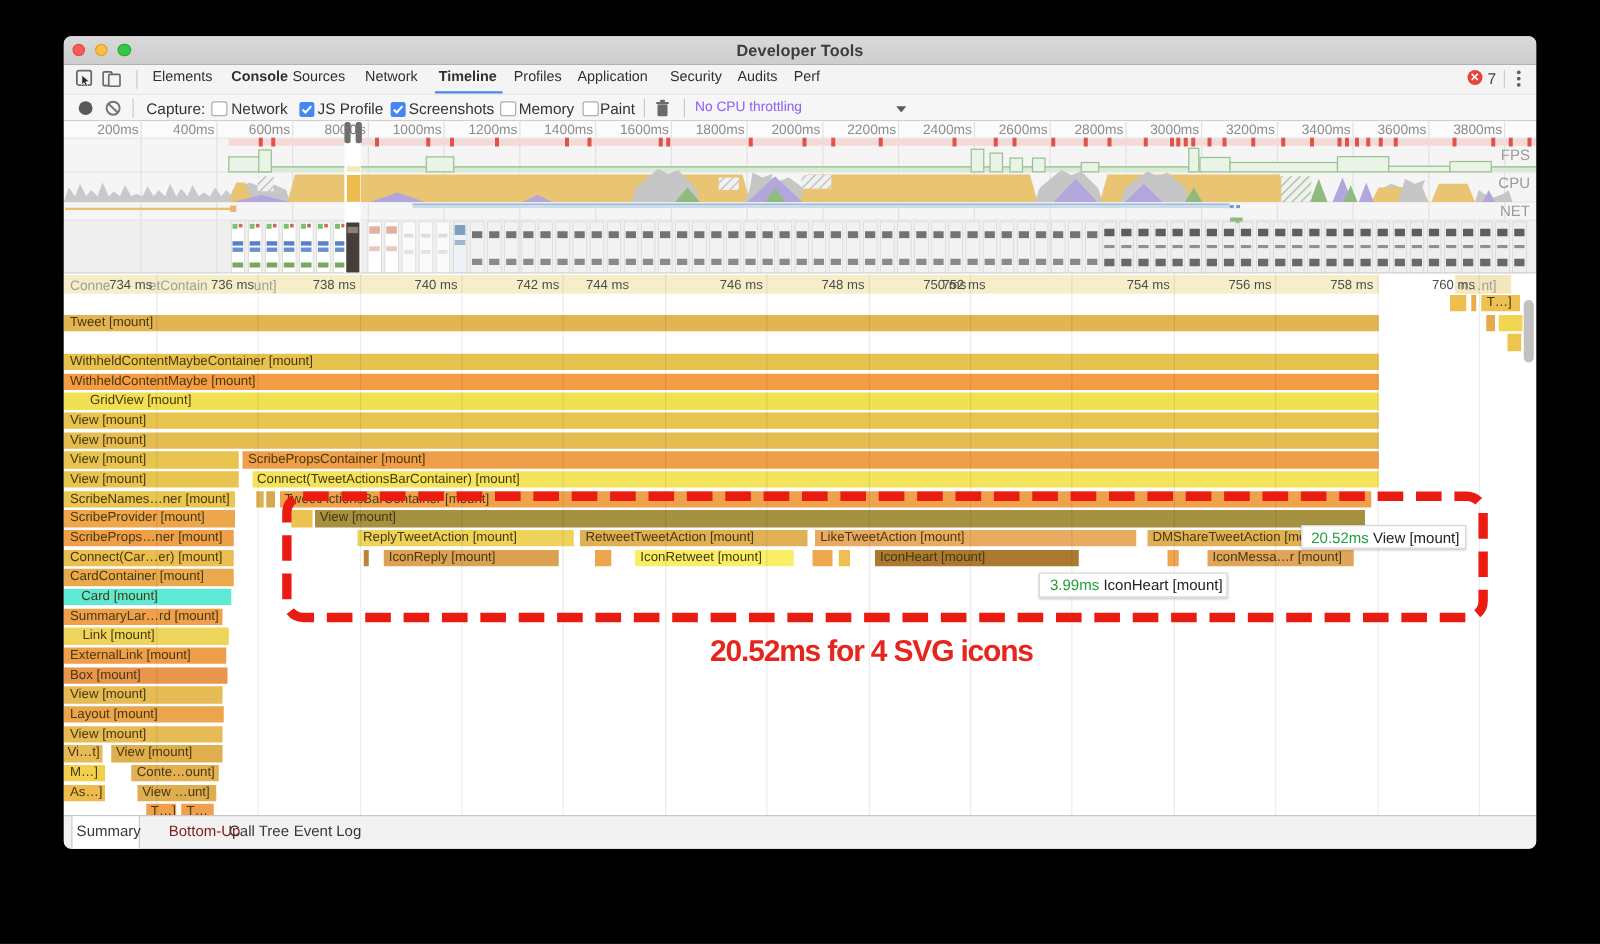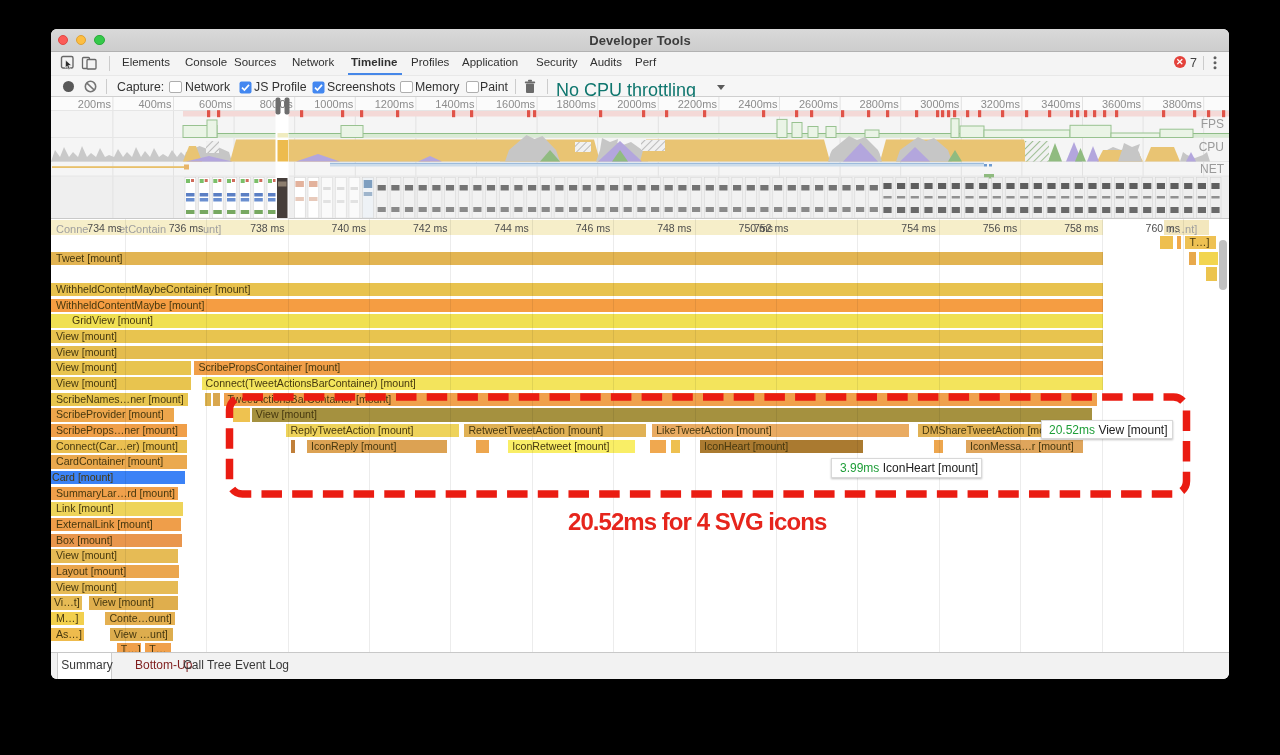--- a/index.html
+++ b/index.html
@@ -18,21 +18,21 @@
 <svg class="abs" style="left:9px;top:26px;" width="16" height="16" viewBox="0 0 16 16">
 <rect x="1.5" y="1.5" width="11.5" height="11.5" rx="1.5" fill="none" stroke="#676767" stroke-width="1.4"></rect>
 <path d="M5.5 5 L11.5 10.2 L8.7 10.5 L10.2 13.8 L8.6 14.4 L7.2 11.2 L5.3 13 Z" fill="#2d2d2d" stroke="#f4f4f4" stroke-width="0.7"></path>
 </svg>
 <svg class="abs" style="left:30px;top:26px;" width="17" height="16" viewBox="0 0 17 16">
 <rect x="1.5" y="2.5" width="7" height="11" rx="1" fill="#f4f4f4" stroke="#676767" stroke-width="1.3"></rect>
 <rect x="6.0" y="4.5" width="9" height="9.5" rx="1" fill="#f4f4f4" stroke="#676767" stroke-width="1.3"></rect>
 </svg>
 <div class="abs" style="left:58px;top:27px;width:1px;height:15px;background:#ccc;"></div>
 <div class="abs" style="left:71px;top:26.5px;font-size:11.5px;color:#303030;font-weight:normal;">Elements</div>
-<div class="abs" style="left:134px;top:26.5px;font-size:11.5px;color:#303030;font-weight:normal;">Console</div>
+<div class="abs" style="left:134px;top:26.5px;font-size:11.5px;color:#303030;font-weight:bold;">Console</div>
 <div class="abs" style="left:183px;top:26.5px;font-size:11.5px;color:#303030;font-weight:normal;">Sources</div>
 <div class="abs" style="left:241px;top:26.5px;font-size:11.5px;color:#303030;font-weight:normal;">Network</div>
 <div class="abs" style="left:300px;top:26.5px;font-size:11.5px;color:#303030;font-weight:bold;">Timeline</div>
 <div class="abs" style="left:360px;top:26.5px;font-size:11.5px;color:#303030;font-weight:normal;">Profiles</div>
 <div class="abs" style="left:411px;top:26.5px;font-size:11.5px;color:#303030;font-weight:normal;">Application</div>
 <div class="abs" style="left:485px;top:26.5px;font-size:11.5px;color:#303030;font-weight:normal;">Security</div>
 <div class="abs" style="left:539px;top:26.5px;font-size:11.5px;color:#303030;font-weight:normal;">Audits</div>
 <div class="abs" style="left:584px;top:26.5px;font-size:11.5px;color:#303030;font-weight:normal;">Perf</div>
 <div class="abs" style="left:297px;top:43.5px;width:54px;height:2.5px;background:#4587e8;"></div>
 <div class="abs" style="left:1122.5px;top:26.5px;width:12.5px;height:12.5px;border-radius:50%;background:#e4423b;color:#fff;font-size:9px;line-height:12.5px;text-align:center;font-weight:bold;">✕</div>
@@ -67,21 +67,21 @@
 <div class="abs" style="left:364px;top:51px;font-size:12.3px;color:#333;">Memory</div>
 <div class="abs" style="left:415px;top:51.5px;width:12.5px;height:12.5px;border-radius:2px;background:#fff;border:1px solid #aeaeae;"></div>
 <div class="abs" style="left:429px;top:51px;font-size:12.3px;color:#333;">Paint</div>
 <div class="abs" style="left:464px;top:50px;width:1px;height:15px;background:#ccc;"></div>
 <svg class="abs" style="left:472px;top:50px;" width="14" height="15" viewBox="0 0 14 15">
 <rect x="3" y="4.5" width="8" height="9.5" rx="1" fill="#6a6a6a"></rect>
 <rect x="1.8" y="2.5" width="10.4" height="1.8" rx="0.9" fill="#6a6a6a"></rect>
 <rect x="5" y="0.8" width="4" height="2" rx="0.8" fill="#6a6a6a"></rect>
 </svg>
 <div class="abs" style="left:496px;top:50px;width:1px;height:15px;background:#ccc;"></div>
-<div class="abs" style="left:505px;top:51px;font-size:18px;color:#0f766e;">No CPU throttling</div>
+<div class="abs" style="left:505px;top:51px;font-size:11px;color:#8b5cf6;">No CPU throttling</div>
 <div class="abs" style="left:666px;top:55.5px;width:0;height:0;border-left:4.5px solid transparent;border-right:4.5px solid transparent;border-top:5.5px solid #5a5a5a;"></div>
 <svg class="abs" style="left:0;top:68px;" width="1178" height="122" viewBox="0 0 1178 122">
       <rect x="0" y="0" width="1178" height="122" fill="#f5f5f5"></rect>
       <rect x="0" y="0" width="1178" height="13.5" fill="#fbfbfb"></rect>
       <rect x="0" y="79" width="1178" height="42.5" fill="#efefef"></rect>
       <line x1="61.9" y1="0" x2="61.9" y2="121.5" stroke="#e2e2e2" stroke-width="1"></line>
       <line x1="122.5" y1="0" x2="122.5" y2="121.5" stroke="#e2e2e2" stroke-width="1"></line>
       <line x1="183.1" y1="0" x2="183.1" y2="121.5" stroke="#e2e2e2" stroke-width="1"></line>
       <line x1="243.7" y1="0" x2="243.7" y2="121.5" stroke="#e2e2e2" stroke-width="1"></line>
       <line x1="304.3" y1="0" x2="304.3" y2="121.5" stroke="#e2e2e2" stroke-width="1"></line>
@@ -524,21 +524,21 @@
 <div class="abs" style="left:1113px;top:1px;width:45px;height:15px;background:#f3e7bd;"></div>
 <div class="glab" style="left:5px;top:4px;">Conne</div>
 <div class="glab" style="left:68px;top:4px;">etContain</div>
 <div class="glab" style="left:152px;top:4px;">unt]</div>
 <div class="glab" style="left:1117px;top:4px;">n…nt]</div>
 <div class="rlab" style="left:10.8px;top:3px;width:60px;text-align:right;">734 ms</div>
 <div class="rlab" style="left:92.2px;top:3px;width:60px;text-align:right;">736 ms</div>
 <div class="rlab" style="left:173.6px;top:3px;width:60px;text-align:right;">738 ms</div>
 <div class="rlab" style="left:255.0px;top:3px;width:60px;text-align:right;">740 ms</div>
 <div class="rlab" style="left:336.4px;top:3px;width:60px;text-align:right;">742 ms</div>
-<div class="rlab" style="left:417.8px;top:3px;width:60px;text-align:right;">744 ms</div>
+<div class="rlab" style="left:417.8px;top:3px;width:60px;">744 ms</div>
 <div class="rlab" style="left:499.2px;top:3px;width:60px;text-align:right;">746 ms</div>
 <div class="rlab" style="left:580.6px;top:3px;width:60px;text-align:right;">748 ms</div>
 <div class="rlab" style="left:662.0px;top:3px;width:60px;text-align:right;">750 ms</div>
 <div class="rlab" style="left:703px;top:3px;width:60px;">752 ms</div>
 <div class="rlab" style="left:824.8px;top:3px;width:60px;text-align:right;">754 ms</div>
 <div class="rlab" style="left:906.2px;top:3px;width:60px;text-align:right;">756 ms</div>
 <div class="rlab" style="left:987.6px;top:3px;width:60px;text-align:right;">758 ms</div>
 <div class="rlab" style="left:1069.0px;top:3px;width:60px;text-align:right;">760 ms</div>
 <div class="bar" style="left:1108.5px;top:17.0px;width:13.0px;background:#eebf4e;padding-left:4px;"></div>
 <div class="bar" style="left:1125.5px;top:17.0px;width:4.0px;background:#f0a94a;padding-left:4px;"></div>
@@ -553,42 +553,42 @@
 <div class="bar" style="left:0.0px;top:111.0px;width:1052.0px;background:#e8c44f;padding-left:5px;">View [mount]</div>
 <div class="bar" style="left:0.0px;top:126.6px;width:1052.0px;background:#e4bc4f;padding-left:5px;">View [mount]</div>
 <div class="bar" style="left:0.0px;top:142.3px;width:139.6px;background:#e8c44f;padding-left:5px;">View [mount]</div>
 <div class="bar" style="left:143.4px;top:142.3px;width:908.6px;background:#f09f49;padding-left:4px;">ScribePropsContainer [mount]</div>
 <div class="bar" style="left:0.0px;top:157.9px;width:139.6px;background:#e8c44f;padding-left:5px;">View [mount]</div>
 <div class="bar" style="left:150.6px;top:157.9px;width:901.4px;background:#f3e45c;padding-left:4px;">Connect(TweetActionsBarContainer) [mount]</div>
 <div class="bar" style="left:0.0px;top:173.6px;width:137.0px;background:#e8c64f;padding-left:5px;">ScribeNames…ner [mount]</div>
 <div class="bar" style="left:154.0px;top:173.6px;width:5.5px;background:#dcb24e;padding-left:4px;"></div>
 <div class="bar" style="left:161.5px;top:173.6px;width:7.2px;background:#d9a74e;padding-left:4px;"></div>
 <div class="bar" style="left:172.6px;top:173.6px;width:873.4px;background:#f0a14c;padding-left:4px;">TweetActionsBarContainer [mount]</div>
-<div class="bar" style="left:0.0px;top:189.3px;width:123px;background:#eda64c;padding-left:5px;">ScribeProvider [mount]</div>
+<div class="bar" style="left:0.0px;top:189.3px;width:137.0px;background:#eda64c;padding-left:5px;">ScribeProvider [mount]</div>
 <div class="bar" style="left:182.3px;top:189.3px;width:17.0px;background:#eec250;padding-left:4px;"></div>
 <div class="bar" style="left:200.8px;top:189.3px;width:840.2px;background:#a5913f;padding-left:4px;">View [mount]</div>
 <div class="bar" style="left:0.0px;top:204.9px;width:136.0px;background:#f09f49;padding-left:5px;">ScribeProps…ner [mount]</div>
 <div class="bar" style="left:235.4px;top:204.9px;width:172.8px;background:#eed35a;padding-left:4px;">ReplyTweetAction [mount]</div>
 <div class="bar" style="left:413.4px;top:204.9px;width:182.0px;background:#e0b154;padding-left:4px;">RetweetTweetAction [mount]</div>
 <div class="bar" style="left:601.2px;top:204.9px;width:256.9px;background:#e9ab62;padding-left:4px;">LikeTweetAction [mount]</div>
 <div class="bar" style="left:867.0px;top:204.9px;width:176.0px;background:#e0b154;padding-left:4px;">DMShareTweetAction [mount]</div>
 <div class="bar" style="left:0.0px;top:220.6px;width:136.0px;background:#eabf50;padding-left:5px;">Connect(Car…er) [mount]</div>
 <div class="bar" style="left:239.5px;top:220.6px;width:4.5px;background:#c07f3a;padding-left:4px;"></div>
 <div class="bar" style="left:256.0px;top:220.6px;width:139.5px;background:#dca253;padding-left:4px;">IconReply [mount]</div>
 <div class="bar" style="left:424.8px;top:220.6px;width:13.0px;background:#eda64e;padding-left:4px;"></div>
 <div class="bar" style="left:457.3px;top:220.6px;width:127.2px;background:#f9ee66;padding-left:4px;">IconRetweet [mount]</div>
 <div class="bar" style="left:598.6px;top:220.6px;width:16.4px;background:#f0a84f;padding-left:4px;"></div>
 <div class="bar" style="left:619.7px;top:220.6px;width:9.8px;background:#eec050;padding-left:4px;"></div>
 <div class="bar" style="left:649.0px;top:220.6px;width:162.5px;background:#aa7a30;padding-left:4px;">IconHeart [mount]</div>
 <div class="bar" style="left:883.4px;top:220.6px;width:9.0px;background:#eda64e;padding-left:4px;"></div>
 <div class="bar" style="left:915.0px;top:220.6px;width:117.0px;background:#dfa55c;padding-left:4px;">IconMessa…r [mount]</div>
 <div class="bar" style="left:0.0px;top:236.2px;width:136.0px;background:#eba94e;padding-left:5px;">CardContainer [mount]</div>
-<div class="bar" style="left:0.0px;top:251.9px;width:133.7px;background:#3b82f6;padding-left:1px;">Card [mount]</div>
+<div class="bar" style="left:0.0px;top:251.9px;width:133.7px;background:#5eead4;padding-left:14px;">Card [mount]</div>
 <div class="bar" style="left:0.0px;top:267.6px;width:127.3px;background:#f0a04b;padding-left:5px;">SummaryLar…rd [mount]</div>
-<div class="bar" style="left:0.0px;top:283.2px;width:131.7px;background:#eed45a;padding-left:5px;">Link [mount]</div>
+<div class="bar" style="left:0.0px;top:283.2px;width:131.7px;background:#eed45a;padding-left:15px;">Link [mount]</div>
 <div class="bar" style="left:0.0px;top:298.9px;width:130.2px;background:#ef9e4a;padding-left:5px;">ExternalLink [mount]</div>
 <div class="bar" style="left:0.0px;top:314.5px;width:130.8px;background:#e9964d;padding-left:5px;">Box [mount]</div>
 <div class="bar" style="left:0.0px;top:330.2px;width:127.3px;background:#e6bb55;padding-left:5px;">View [mount]</div>
 <div class="bar" style="left:0.0px;top:345.9px;width:128.2px;background:#eba64d;padding-left:5px;">Layout [mount]</div>
 <div class="bar" style="left:0.0px;top:361.5px;width:127.3px;background:#e6bb55;padding-left:5px;">View [mount]</div>
 <div class="bar" style="left:0.0px;top:377.2px;width:31.0px;background:#e6bb55;padding-left:3px;">Vi…t]</div>
 <div class="bar" style="left:37.8px;top:377.2px;width:89.5px;background:#dfae4d;padding-left:4px;">View [mount]</div>
 <div class="bar" style="left:0.0px;top:392.8px;width:33.4px;background:#f2d04e;padding-left:5px;">M…]</div>
 <div class="bar" style="left:54.4px;top:392.8px;width:69.5px;background:#e4b051;padding-left:4px;">Conte…ount]</div>
 <div class="bar" style="left:0.0px;top:408.5px;width:33.4px;background:#eebb4d;padding-left:5px;">As…]</div>

